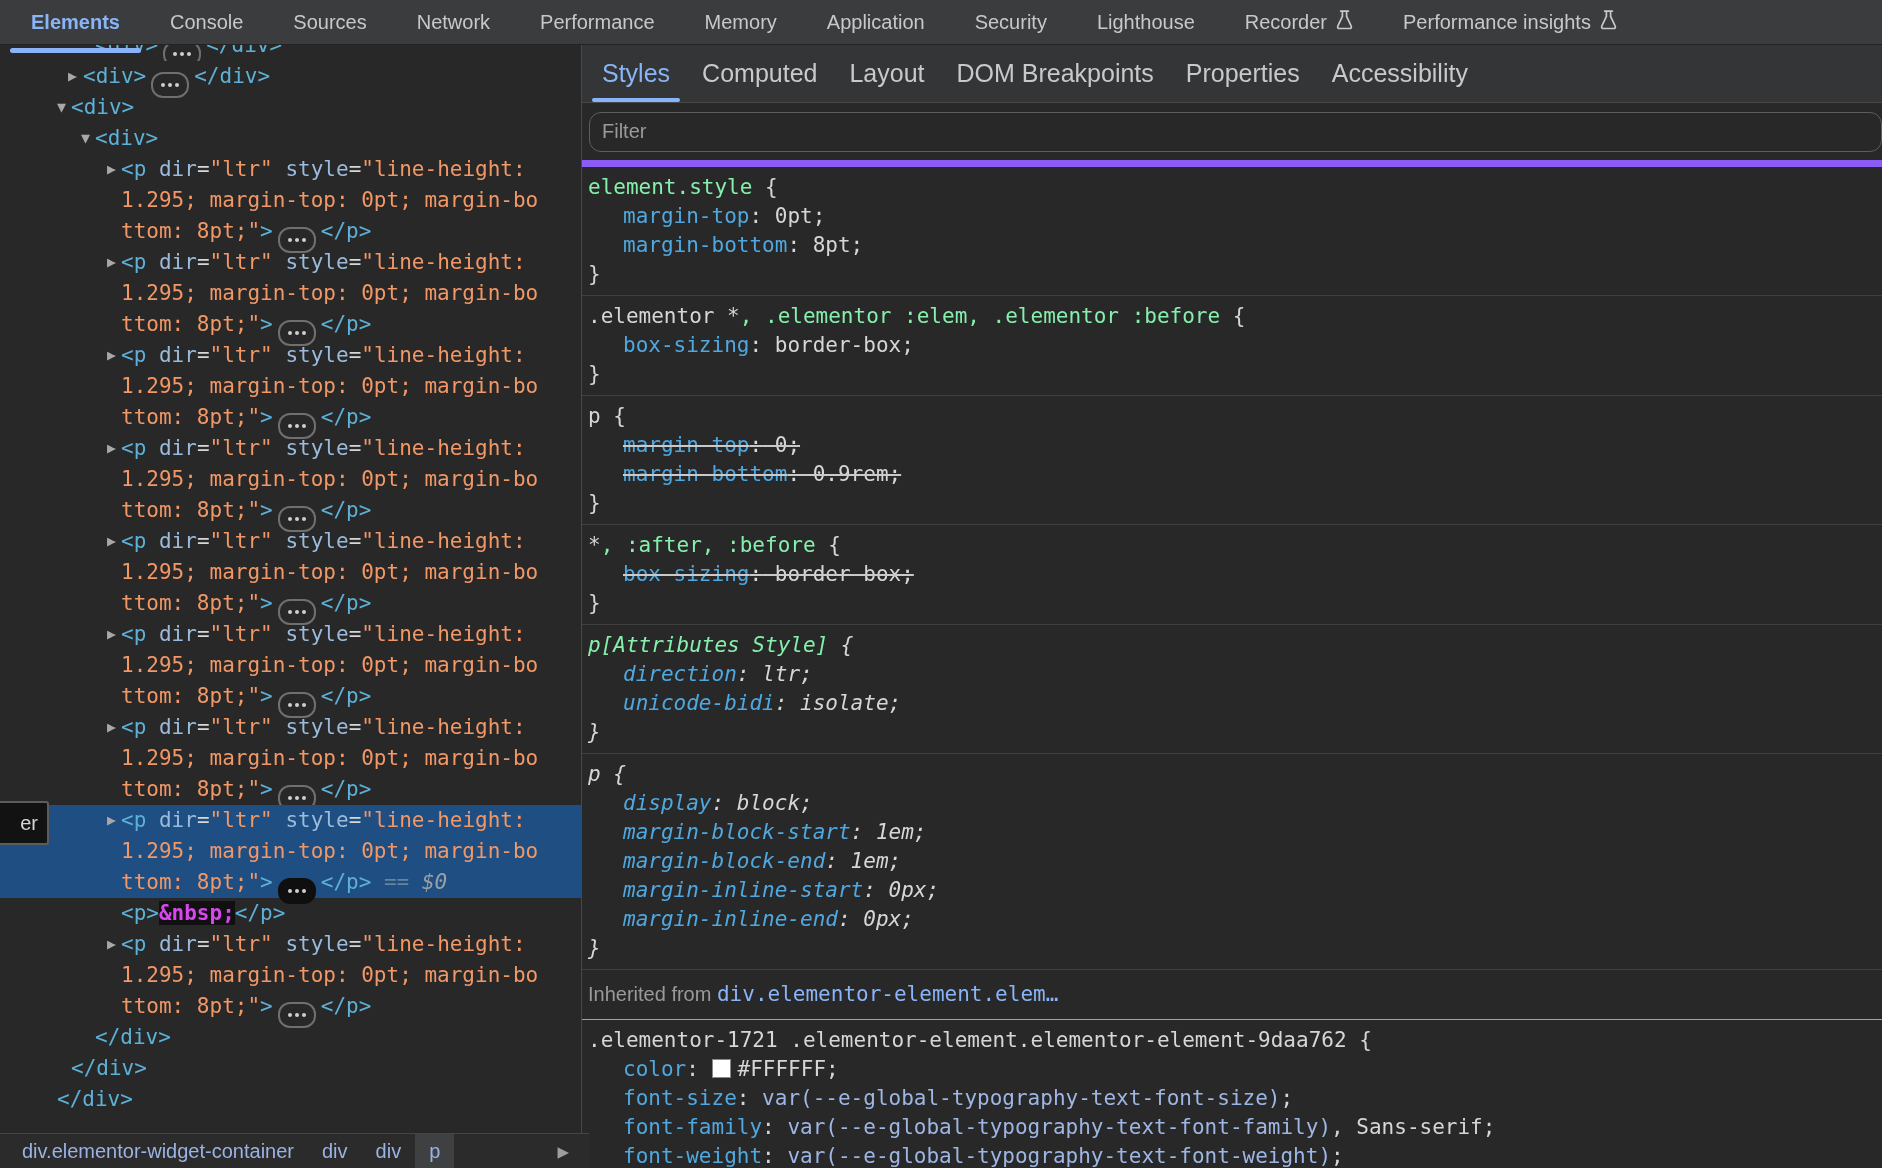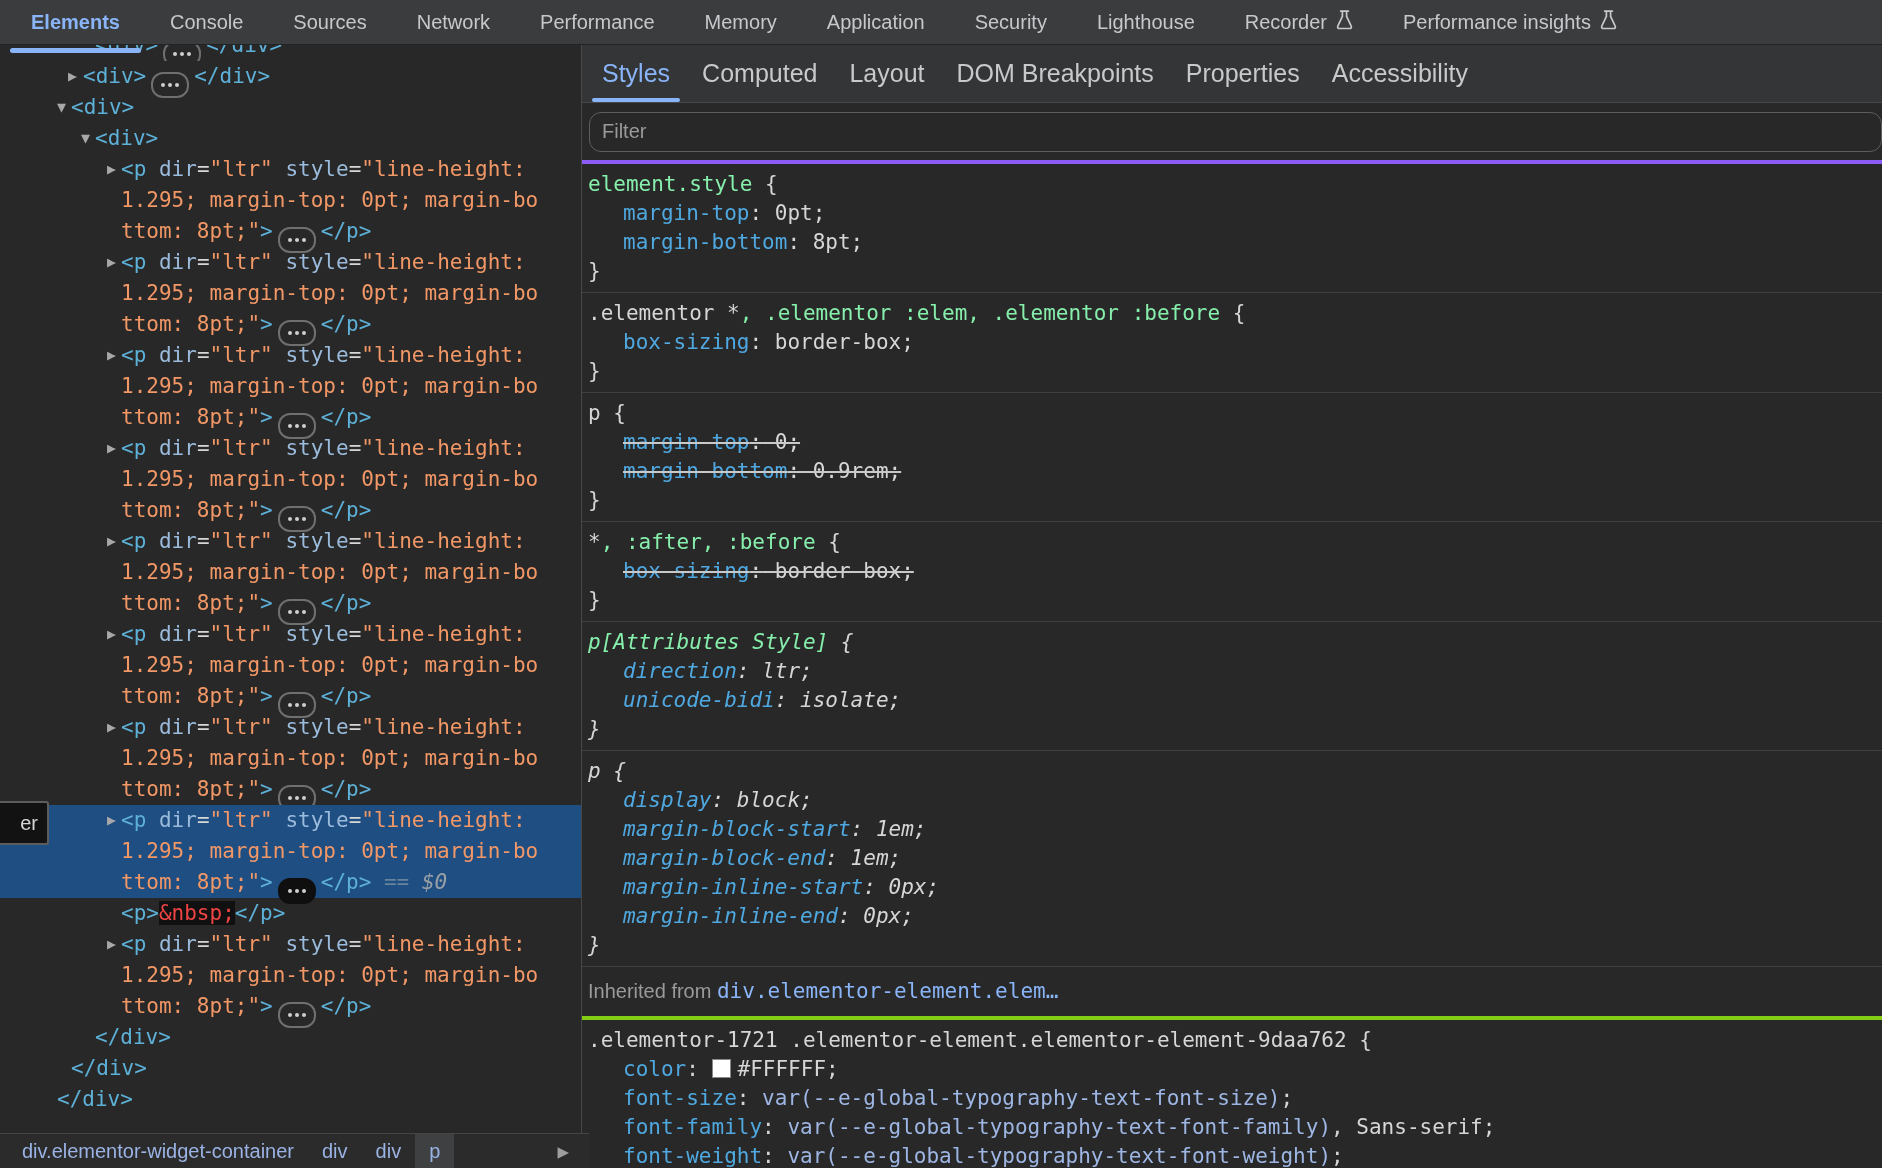--- a/index.html
+++ b/index.html
@@ -21,21 +21,21 @@
     font-family:"DejaVu Sans Mono", monospace;font-size:21px;}
   .trow{position:relative;white-space:pre;}
   .tline{height:31px;line-height:31px;}
   .trow.selnode{background:#1f4e82;width:581px;}
   .cutrow{height:17px;overflow:hidden;}
   .cutrow .tline{margin-top:-14px;}
   .twisty{position:absolute;font-size:15px;color:#a8a8a8;line-height:31px;}
   .tk-tag{color:#5db0d7}.tk-attr{color:#9bbbdc}.tk-val{color:#f29766}
   .tk-punc{color:#d6d6d6}.tk-plain{color:#d6d6d6}
   .tk-eq{color:#67839d}.tk-dollar{color:#9aa0a6;font-style:italic}
-  .tk-nbsp{color:#ef4444;background:#101010;}
+  .tk-nbsp{color:#d946ef;background:#101010;font-weight:bold;}
   .pill{display:inline-flex;align-items:center;justify-content:center;gap:3px;width:34px;height:22px;
     border-radius:12px;border:2px solid #6f6f6f;margin:0 5px;vertical-align:-4px;}
   .pill i{width:4px;height:4px;border-radius:2px;background:#cfcfcf;display:block;}
   .selnode .pill{background:#0f0f0f;border-color:#0f0f0f;}
   .tooltip-left{position:absolute;left:-8px;top:801px;width:44px;height:40px;background:#121212;
     border:2px solid #5c5c5c;border-radius:3px;color:#d6d6d6;font-size:20px;z-index:22;
     display:flex;align-items:center;justify-content:flex-end;padding-right:9px;
     font-family:"Liberation Sans", sans-serif;}
   
   .crumbbar{position:absolute;left:0;top:1133px;width:581px;height:35px;background:#2b2b2b;
@@ -46,36 +46,36 @@
     color:#9e9e9e;font-size:15px;}
   
   .styles{position:absolute;left:582px;top:44px;right:0;bottom:0;background:#282828;overflow:hidden;}
   .subtabs{position:relative;height:58px;background:#333537;border-bottom:1px solid #494949;
     display:flex;align-items:center;padding-left:4px;}
   .st-tab{position:relative;height:58px;display:flex;align-items:center;padding:0 16px;
     font-size:25px;color:#c9c9c9;white-space:nowrap;}
   .st-tab.sel{color:#8ab4f8;}
   .st-tab.sel::after{content:"";position:absolute;left:6px;right:6px;bottom:0;height:4px;
     background:#8ab4f8;border-radius:2px;}
-  .filterrow{height:57px;border-bottom:4px solid #8b5cf6;display:flex;align-items:center;}
+  .filterrow{height:57px;border-bottom:7px solid #8b5cf6;display:flex;align-items:center;}
   .filterrow input{margin-left:7px;width:1272px;height:38px;background:transparent;
     border:1px solid #5e5e5e;border-radius:12px;color:#bdbdbd;font-size:20px;padding:0 12px;
     font-family:"Liberation Sans", sans-serif;outline:none;}
   .filterrow input::placeholder{color:#9a9a9a;}
   .sections{font-family:"DejaVu Sans Mono", monospace;font-size:21px;}
   .sec{padding:6px 0 6px 6px;border-bottom:1px solid #3f3f3f;}
   .sline{height:29px;line-height:29px;white-space:pre;}
   .decl{padding-left:35px;}
   .s-white{color:#d6d6d6}.s-gray{color:#86efac}
   .d-name{color:#4fa8e0}.d-plain{color:#d6d6d6}.d-var{color:#9eb6e4}
   .sec.it .sline{font-style:italic;}
   .struck{text-decoration:line-through;text-decoration-color:#c9c9c9;}
   .swatch{display:inline-block;width:17px;height:17px;background:#fff;border:1px solid #888;
     margin-right:7px;vertical-align:-2px;}
-  .inh-header{padding:10px 0 10px 6px;border-bottom:4px solid #84cc16;height:29px;line-height:29px;white-space:pre;}
+  .inh-header{padding:10px 0 10px 6px;border-bottom:1px solid #84cc16;height:29px;line-height:29px;white-space:pre;}
   .inh-prefix{font-family:"Liberation Sans", sans-serif;font-size:20px;color:#9a9a9a;}
   .inh-link{color:#8ab4f8;}
 </style>
 </head>
 <body>
 
 <div class="devtools">
 
   <div class="toolbar" id="toolbar">
       <div class="tb-tab sel">

